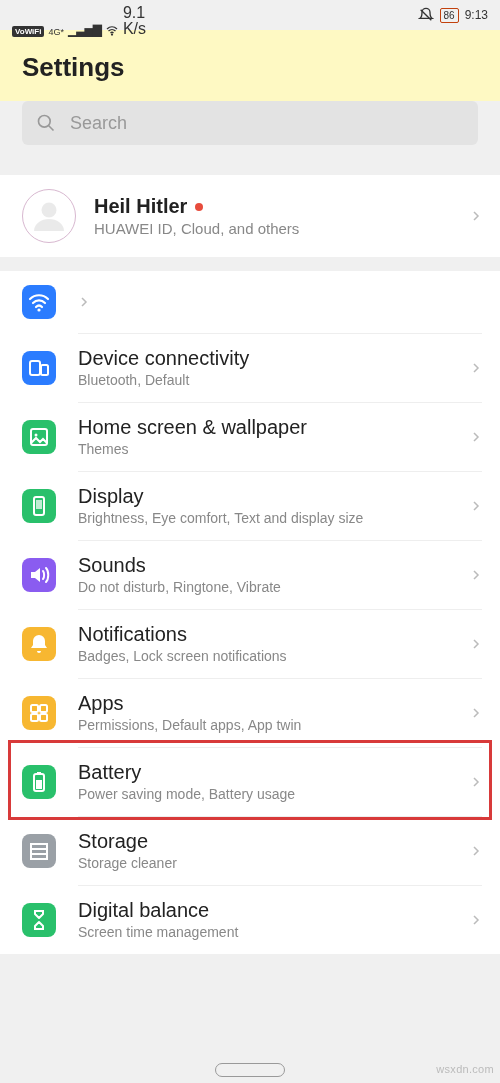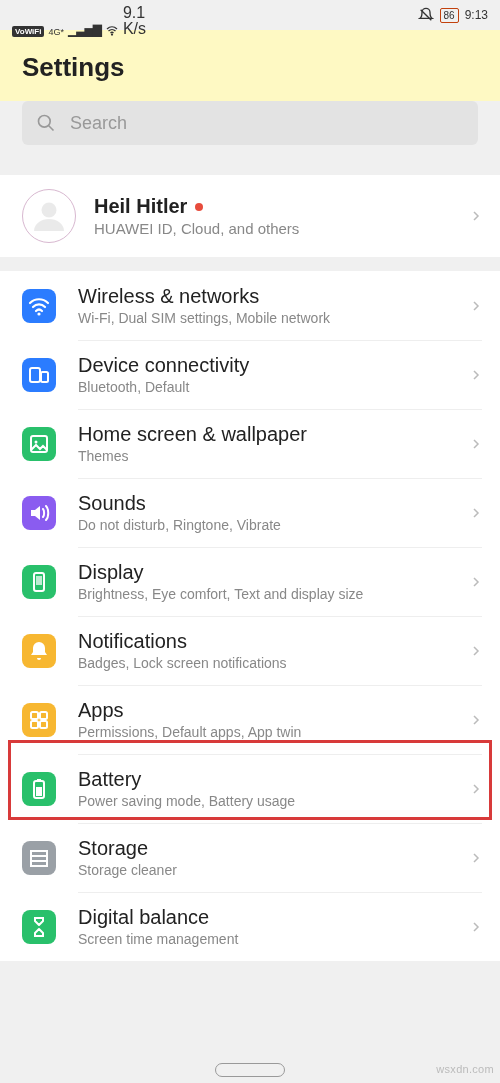--- a/index.html
+++ b/index.html
@@ -154,24 +154,20 @@
 
 <div class="gap"></div>
 
 <div class="list" id="list">
     <div class="row">
       <div class="icon-box" style="background:#2b7cff">
         <svg width="24" height="24" viewBox="0 0 24 24">
           <use href="#i-wifi"></use>
         </svg>
       </div>
-      <div class="row-text">
-        <div class="row-title">Wireless &amp; networks</div>
-        <div class="row-sub">Wi-Fi, Dual SIM settings, Mobile network</div>
-      </div>
       <svg class="chevron" width="12" height="20" viewBox="0 0 24 24" fill="none" stroke="#bbb" stroke-width="3">
         <path d="M8 4l8 8-8 8"></path>
       </svg>
     </div>
     <div class="row">
       <div class="icon-box" style="background:#2b7cff">
         <svg width="24" height="24" viewBox="0 0 24 24">
           <use href="#i-devices"></use>
         </svg>
       </div>
@@ -191,42 +187,42 @@
       </div>
       <div class="row-text">
         <div class="row-title">Home screen &amp; wallpaper</div>
         <div class="row-sub">Themes</div>
       </div>
       <svg class="chevron" width="12" height="20" viewBox="0 0 24 24" fill="none" stroke="#bbb" stroke-width="3">
         <path d="M8 4l8 8-8 8"></path>
       </svg>
     </div>
     <div class="row">
+      <div class="icon-box" style="background:#29c06b">
+        <svg width="24" height="24" viewBox="0 0 24 24">
+          <use href="#i-phone"></use>
+        </svg>
+      </div>
+      <div class="row-text">
+        <div class="row-title">Display</div>
+        <div class="row-sub">Brightness, Eye comfort, Text and display size</div>
+      </div>
+      <svg class="chevron" width="12" height="20" viewBox="0 0 24 24" fill="none" stroke="#bbb" stroke-width="3">
+        <path d="M8 4l8 8-8 8"></path>
+      </svg>
+    </div>
+    <div class="row">
       <div class="icon-box" style="background:#8a5cf0">
         <svg width="24" height="24" viewBox="0 0 24 24">
           <use href="#i-sound"></use>
         </svg>
       </div>
       <div class="row-text">
         <div class="row-title">Sounds</div>
         <div class="row-sub">Do not disturb, Ringtone, Vibrate</div>
-      </div>
-      <svg class="chevron" width="12" height="20" viewBox="0 0 24 24" fill="none" stroke="#bbb" stroke-width="3">
-        <path d="M8 4l8 8-8 8"></path>
-      </svg>
-    </div>
-    <div class="row">
-      <div class="icon-box" style="background:#29c06b">
-        <svg width="24" height="24" viewBox="0 0 24 24">
-          <use href="#i-phone"></use>
-        </svg>
-      </div>
-      <div class="row-text">
-        <div class="row-title">Display</div>
-        <div class="row-sub">Brightness, Eye comfort, Text and display size</div>
       </div>
       <svg class="chevron" width="12" height="20" viewBox="0 0 24 24" fill="none" stroke="#bbb" stroke-width="3">
         <path d="M8 4l8 8-8 8"></path>
       </svg>
     </div>
     <div class="row">
       <div class="icon-box" style="background:#f7b731">
         <svg width="24" height="24" viewBox="0 0 24 24">
           <use href="#i-bell"></use>
         </svg>

